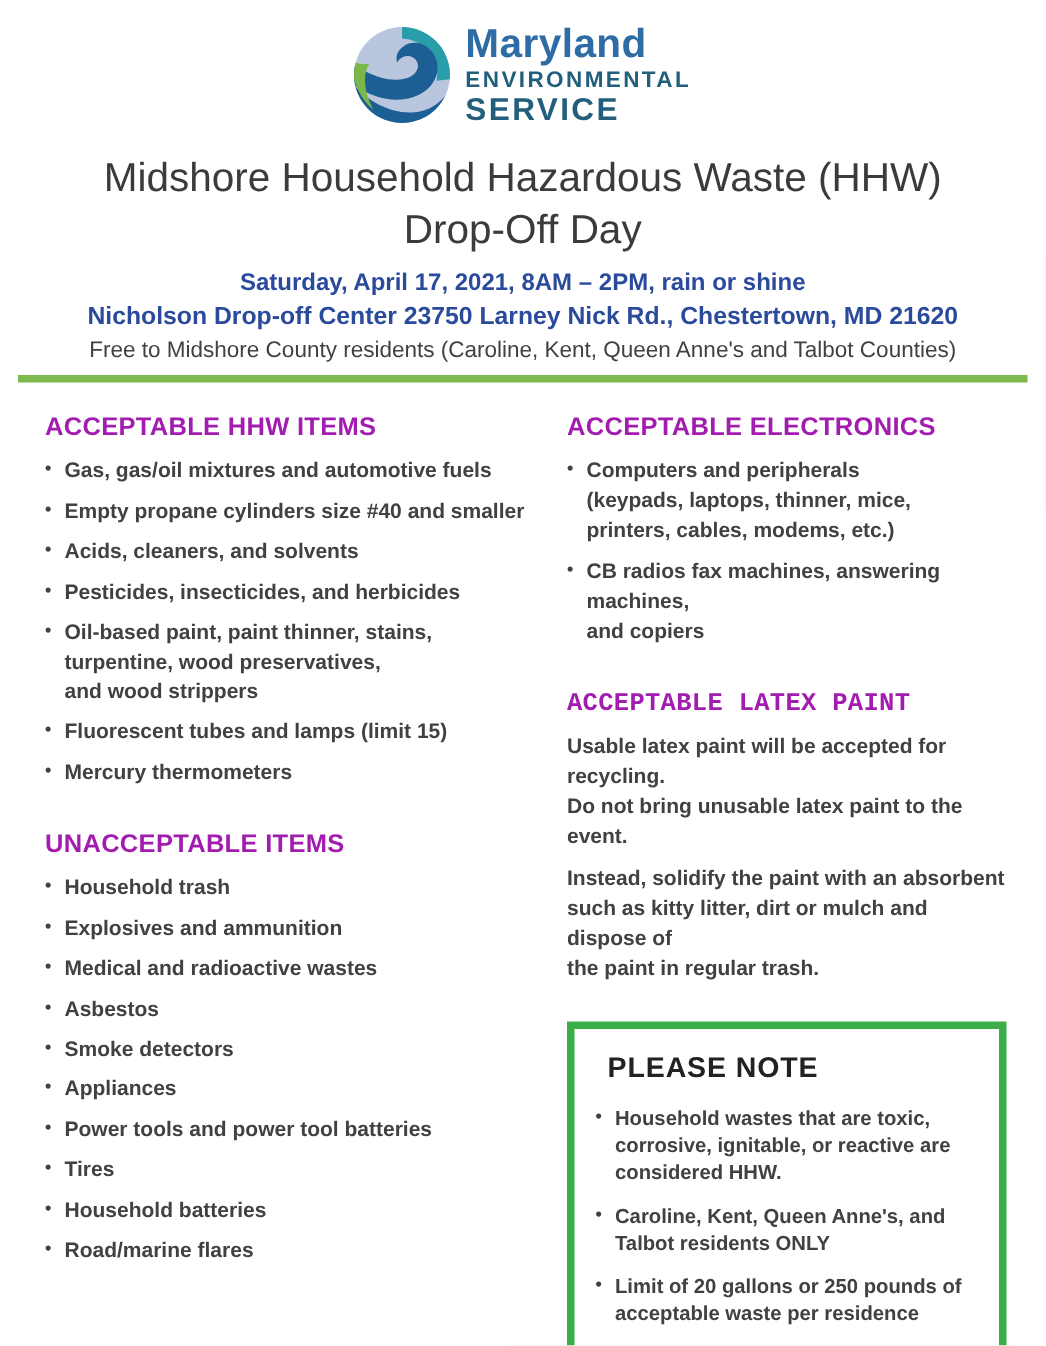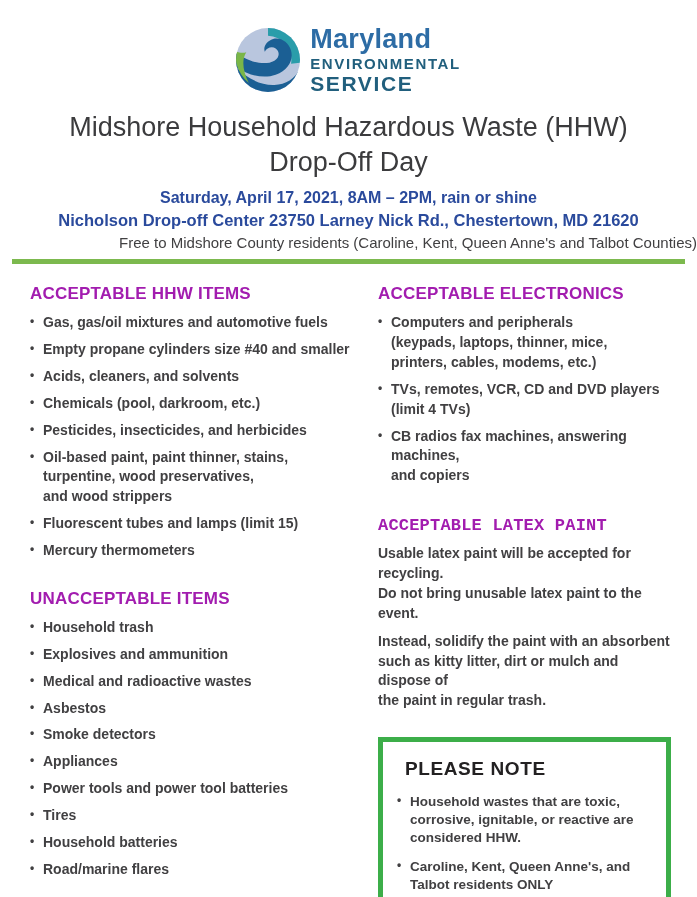--- a/index.html
+++ b/index.html
@@ -2,34 +2,34 @@
 <html><head>
 <meta charset="utf-8">
 <style>
   * { margin:0; padding:0; box-sizing:border-box; }
   body { background:#e8e8e8; font-family:"Liberation Sans", sans-serif; }
   .page {
     width:697px; height:897px; margin:0 auto; background:#ffffff;
     overflow:hidden; position:relative; color:#414042;
   }
   
-  .header { text-align:center; padding-top:26px; }
+  .header { text-align:center; padding-top:16px; }
   .logo-row { display:inline-flex; align-items:center; gap:10px; }
   .logo-mark { width:64px; height:64px; flex:0 0 auto; }
   .logo-text { text-align:left; line-height:1; }
   .logo-name { font-size:27px; font-weight:700; color:#2d6ca5; letter-spacing:0.3px; }
   .logo-sub { font-size:15px; font-weight:700; color:#215f7d; letter-spacing:1.6px; margin-top:3px; }
   .logo-sub2 { font-size:21px; font-weight:700; color:#215f7d; letter-spacing:1.6px; margin-top:2px; }
   .title {
     margin-top:14px; font-size:27px; font-weight:400; color:#3b3b3d;
     line-height:1.3; white-space:pre-line;
   }
   .date-line { margin-top:9px; font-size:16px; font-weight:700; color:#2a4a9c; }
   .location-line { margin-top:4px; font-size:16.5px; font-weight:700; color:#2a4a9c; }
-  .eligibility-line { margin-top:4px; font-size:15px; font-weight:400; color:#414042;text-align:right; }
+  .eligibility-line { margin-top:4px; font-size:15px; font-weight:400; color:#414042; }
   .green-rule { height:5px; background:#7cb94e; margin:8px 12px 0 12px; }
   
   .columns { display:flex; padding:20px 26px 0 30px; gap:28px; }
   .col-left { width:320px; flex:0 0 auto; }
   .col-right { width:293px; flex:0 0 auto; }
   .section-heading {
     font-size:17px; font-weight:700; color:#a21caf; letter-spacing:0.2px;
     margin-bottom:9px;
   }
   ul.bullets { list-style:none; }
@@ -95,21 +95,20 @@
   <div class="green-rule"></div>
 
   <div class="columns">
 
     <div class="col-left">
       <div class="section-heading">ACCEPTABLE HHW ITEMS</div>
       <ul class="bullets">
         <li>Gas, gas/oil mixtures and automotive fuels</li>
         <li>Empty propane cylinders size #40 and smaller</li>
         <li>Acids, cleaners, and solvents</li>
-        <li>Chemicals (pool, darkroom, etc.)</li>
         <li>Pesticides, insecticides, and herbicides</li>
         <li>Oil-based paint, paint thinner, stains,
 turpentine, wood preservatives,
 and wood strippers</li>
         <li>Fluorescent tubes and lamps (limit 15)</li>
         <li>Mercury thermometers</li>
       </ul>
 
       <div class="section-heading section-gap">UNACCEPTABLE ITEMS</div>
       <ul class="bullets">
@@ -127,22 +126,20 @@
       </ul>
 
     </div>
 
     <div class="col-right">
       <div class="section-heading">ACCEPTABLE ELECTRONICS</div>
       <ul class="bullets">
         <li>Computers and peripherals
 (keypads, laptops, thinner, mice,
 printers, cables, modems, etc.)</li>
-        <li>TVs, remotes, VCR, CD and DVD players
-(limit 4 TVs)</li>
         <li>CB radios fax machines, answering machines,
 and copiers</li>
       </ul>
 
       <div class="section-heading section-gap" style="margin-top:30px;font-family:Liberation Mono, monospace;">ACCEPTABLE LATEX PAINT</div>
       <div class="latex-para">Usable latex paint will be accepted for recycling.
 Do not bring unusable latex paint to the event.</div>
       <div class="latex-para">Instead, solidify the paint with an absorbent
 such as kitty litter, dirt or mulch and dispose of
 the paint in regular trash.</div>

